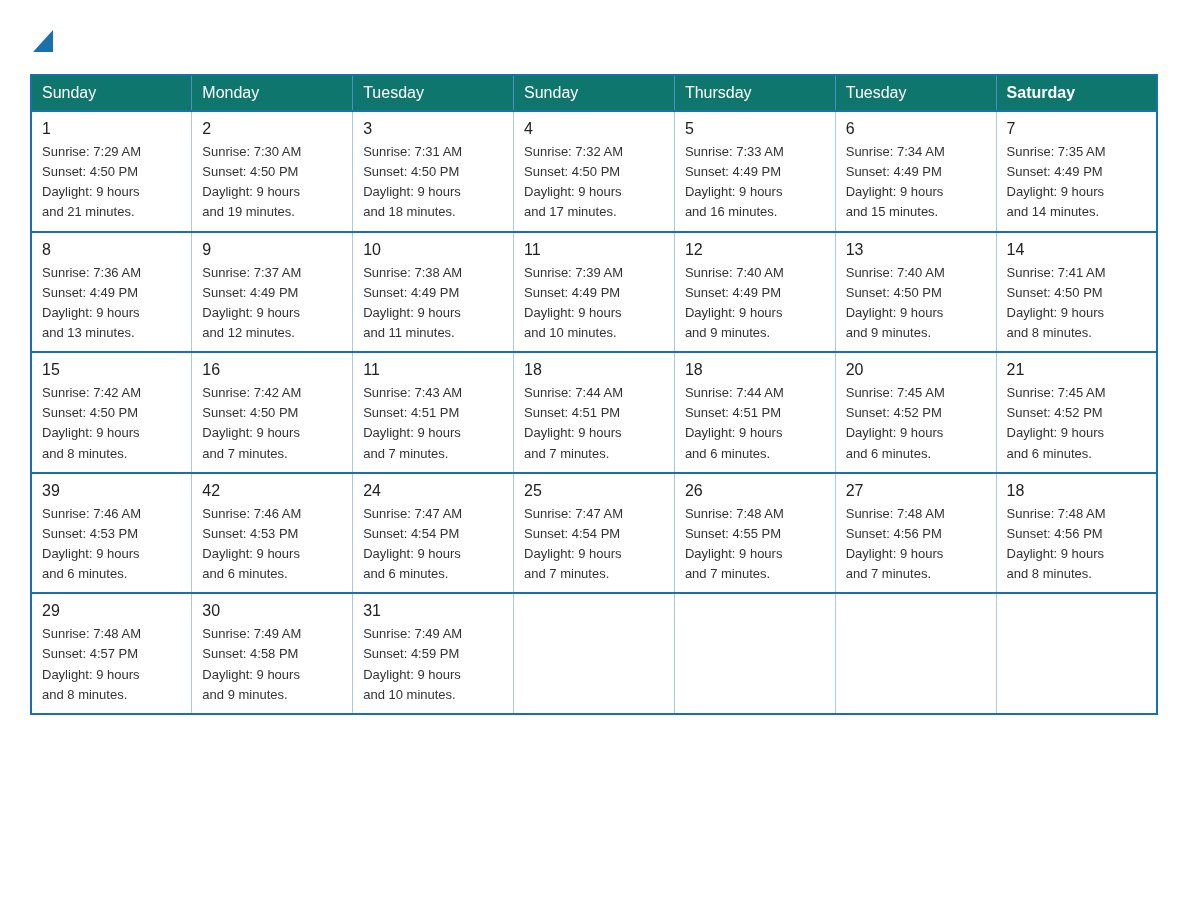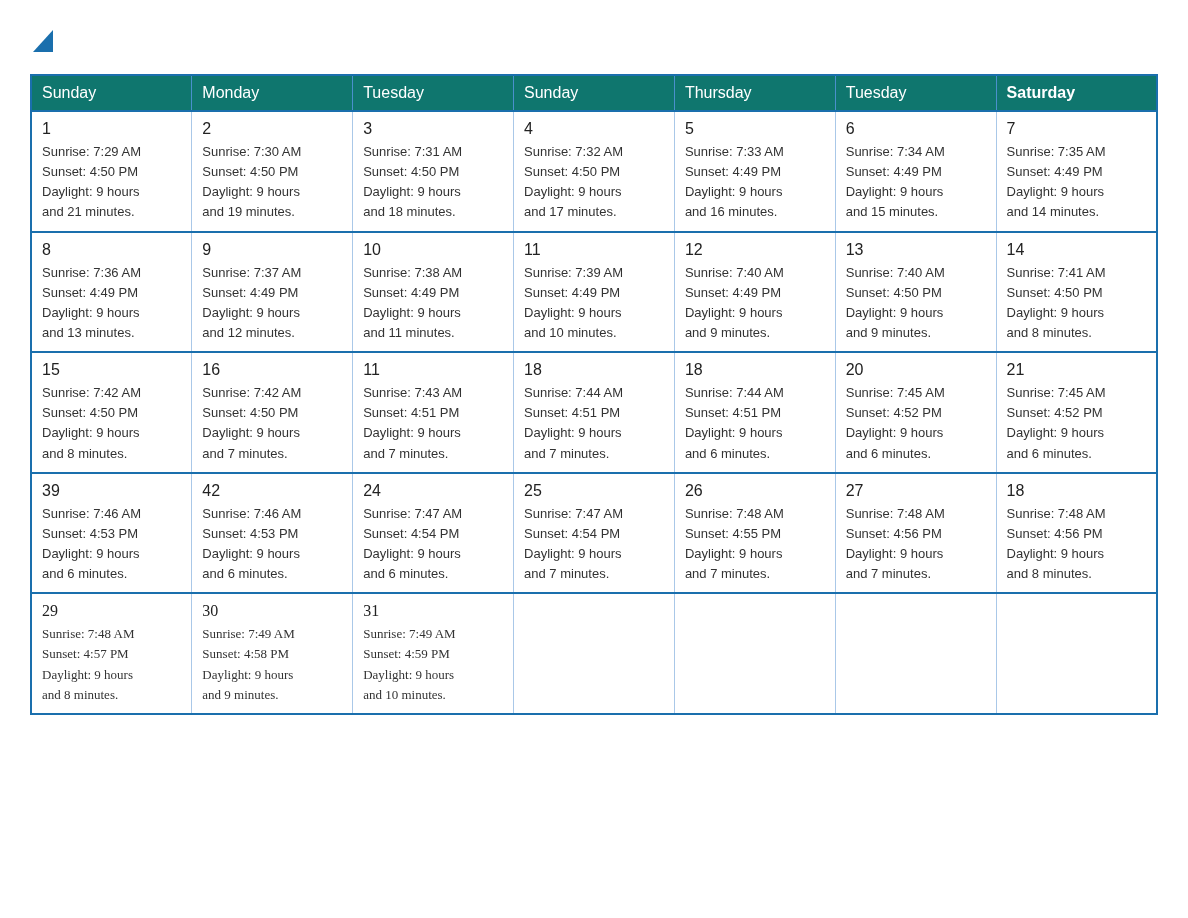--- a/index.html
+++ b/index.html
@@ -82,21 +82,20 @@
       border: 1px solid #aac8e8;
       padding: 8px 10px;
       width: 14.28%;
       min-height: 90px;
     }
     .calendar-table tr {
       border-bottom: 2px solid #1a6fad;
     }
     .calendar-table tbody tr:last-child {
       border-bottom: none;
-      font-family: Liberation Serif, serif;
     }
     .day-number {
       font-size: 16px;
       font-weight: normal;
       color: #222;
       margin-bottom: 4px;
     }
     .day-info {
       font-size: 13px;
       color: #333;

